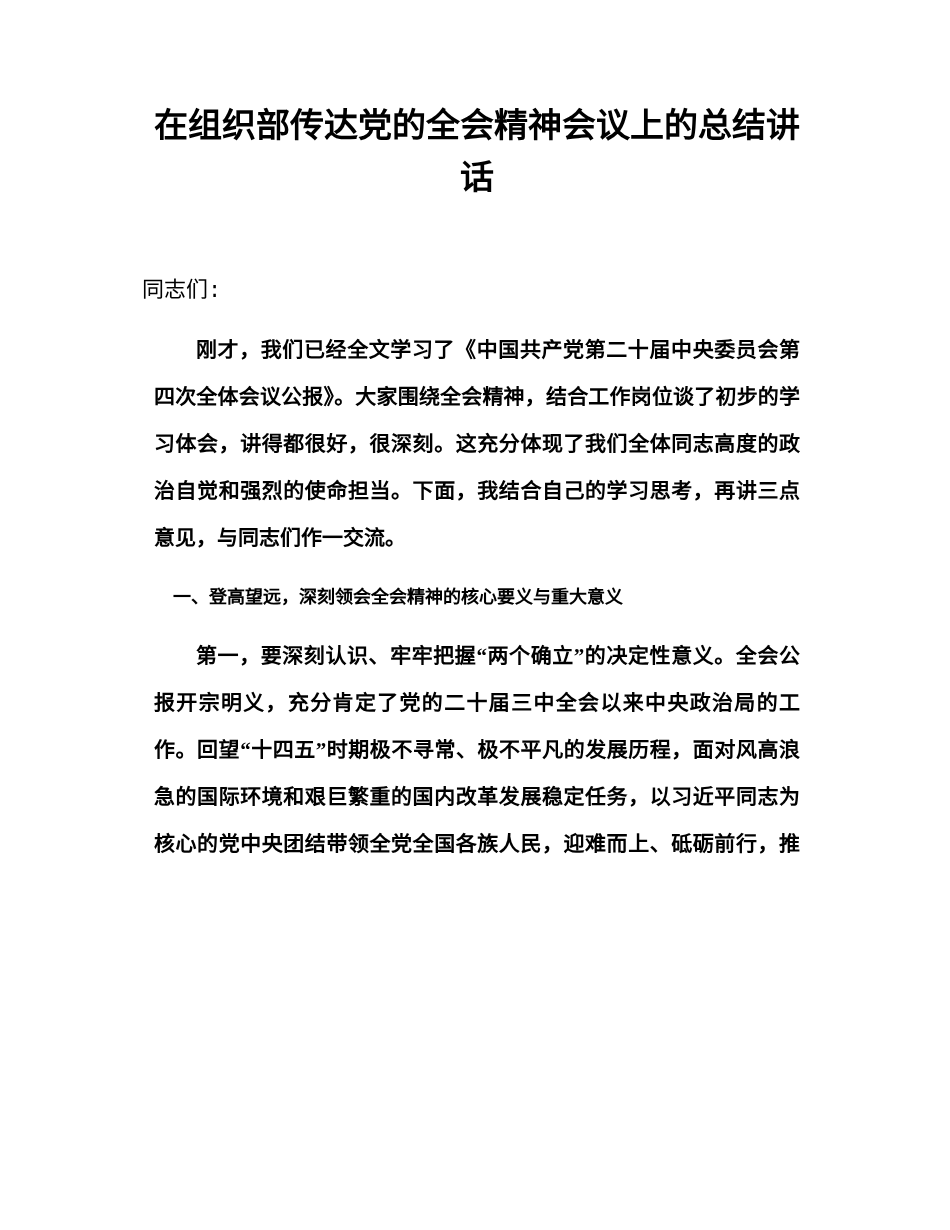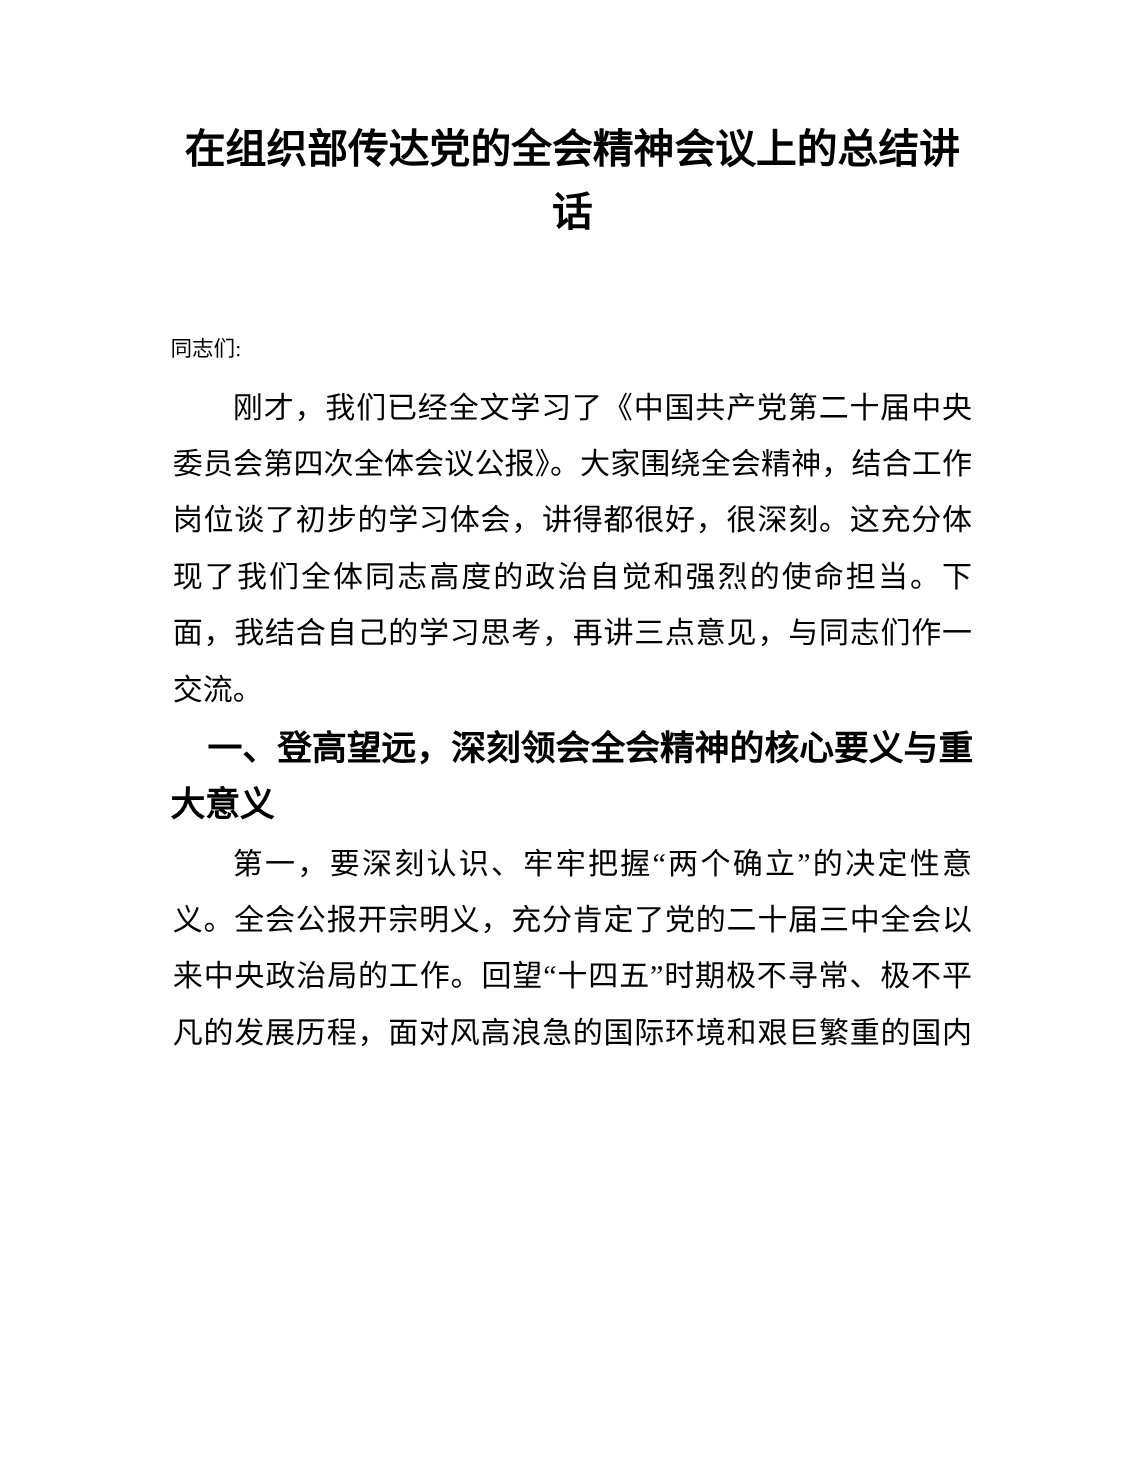--- a/index.html
+++ b/index.html
@@ -26,38 +26,40 @@
     font-size: 34px;
     line-height: 52px;
     font-weight: bold;
     text-align: center;
     font-family: "Liberation Serif", "DejaVu Serif", serif;
     color: #000000;
   }
   .salutation {
     margin: 64px 0 0 0;
     padding: 0;
-    font-size: 18px;
+    font-size: 22px;
     line-height: 47px;
     text-indent: 0;
     text-align: justify;
+    font-family: Liberation Mono, monospace;
   }
   .body-para {
-    margin: 2px;
+    margin: 12px;
     padding: 0;
-    font-size: 25px;
+    font-size: 21px;
     line-height: 47px;
     text-indent: 2em;
     text-align: justify;
     text-justify: inter-ideograph;
+    font-weight: bold;
   }
   .section-heading {
     margin: 0;
     padding: 0;
-    font-size: 29px;
+    font-size: 18px;
     line-height: 47px;
     font-weight: bold;
     font-family: "Liberation Sans", "DejaVu Sans", sans-serif;
     text-indent: 31px;
     text-align: left;
     color: #000000;
   }
 </style>
 </head>
 <body>

